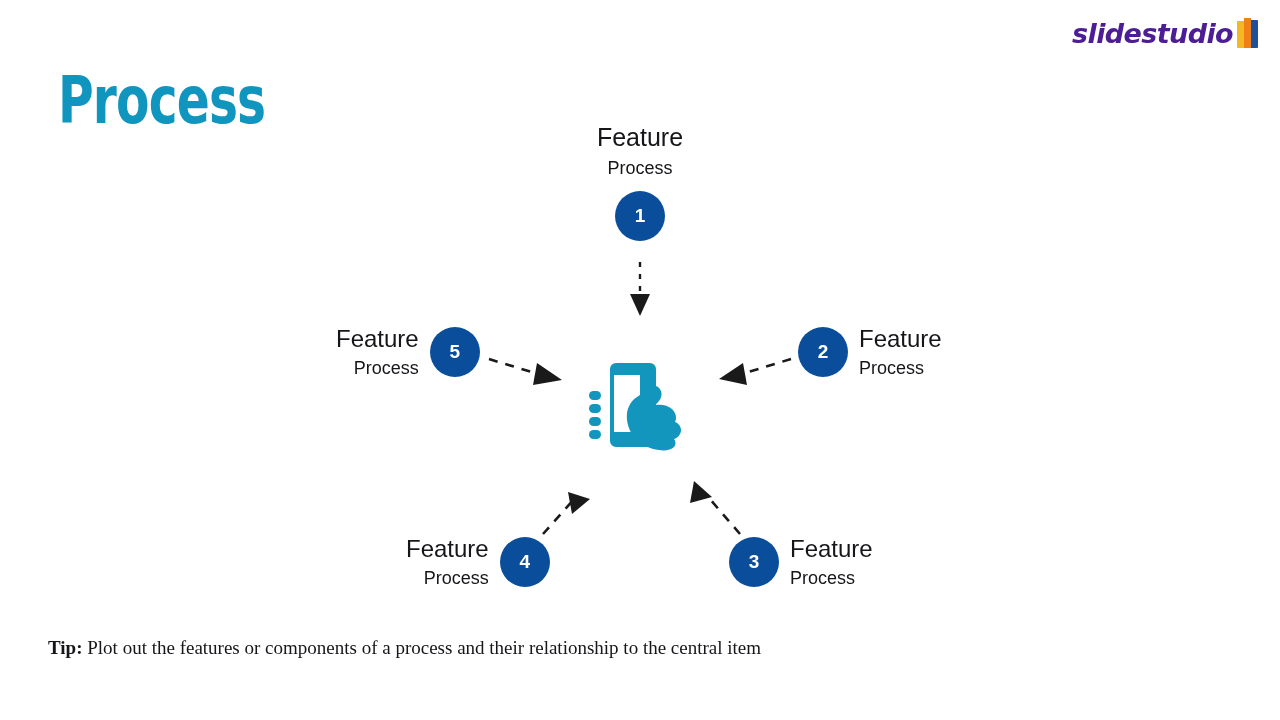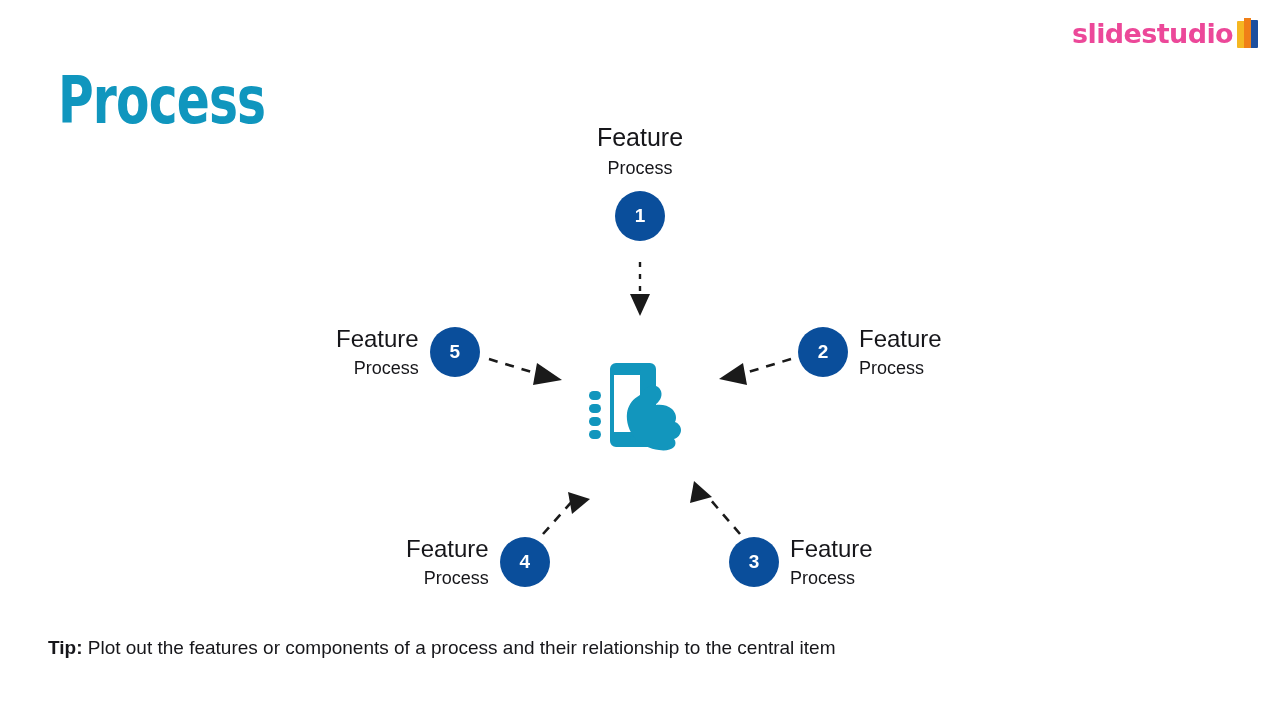--- a/index.html
+++ b/index.html
@@ -28,22 +28,23 @@
     right: 22px;
     display: flex;
     align-items: center;
     gap: 4px;
   }
   #logo-text {
     font-family: "DejaVu Sans", sans-serif;
     font-size: 27px;
     font-weight: bold;
     letter-spacing: -0.6px;
-    color: #ec4899;
+    color: #4c1d95;
     line-height: 1;
+    font-style: italic;
   }
   #logo-mark {
     display: flex;
     align-items: flex-end;
     height: 30px;
     gap: 0px;
   }
   .logo-bar { width: 7px; }
   .logo-bar.y { height: 27px; background: #f5b722; border-radius: 1px 0 0 1px; }
   .logo-bar.o { height: 30px; background: #f07f17; }
@@ -155,21 +156,21 @@
     top: 363px;
     width: 110px;
     height: 100px;
   }
 
   
   #tip {
     position: absolute;
     left: 48px;
     top: 637px;
-    font-family: Liberation Sans, sans-serif;
+    font-family: Liberation Serif, serif;
     font-size: 19px;
     color: #16161a;
     white-space: nowrap;
   }
   #tip-label { font-weight: bold; }
 </style>
 </head>
 <body>
 
 <div id="slide">

